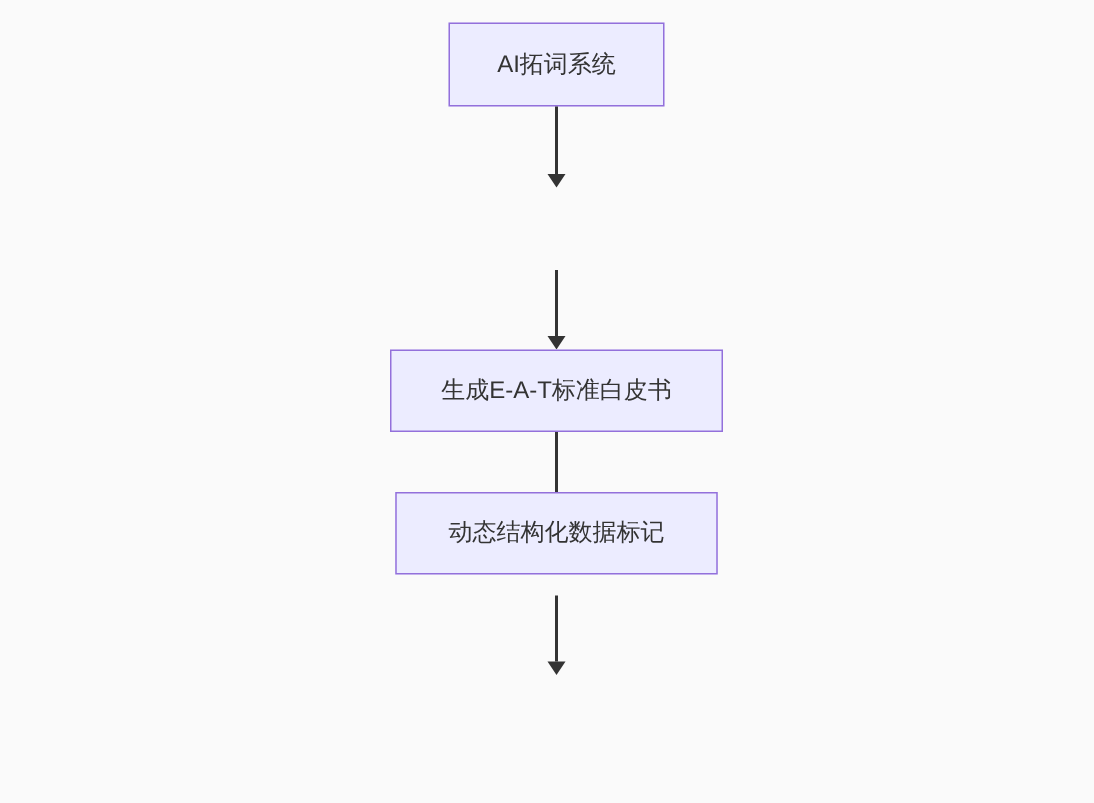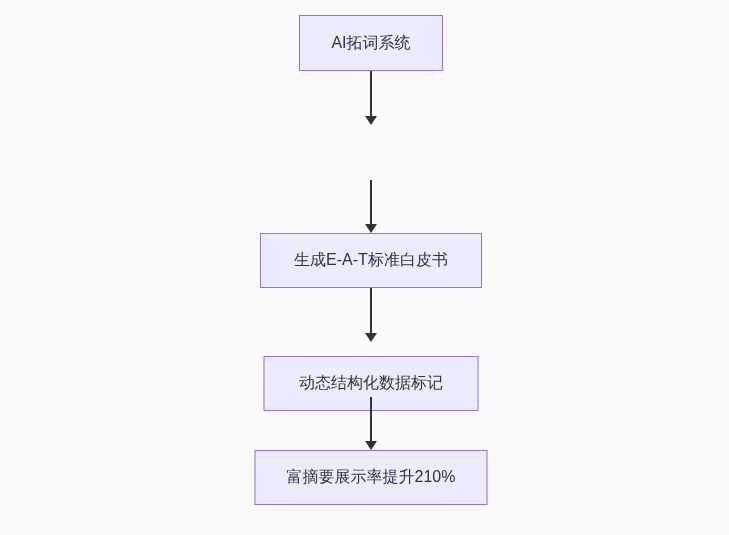--- a/index.html
+++ b/index.html
@@ -67,24 +67,21 @@
   <div class="edge-line" style="top:180px; height:44px;"></div>
   <div class="edge-head" style="top:224px;"></div>
 
   <div class="node" style="top:233px; width:222px; height:55px;">
     <span>生成E-A-T标准白皮书</span>
   </div>
 
   <div class="edge-line" style="top:288px; height:45px;"></div>
   <div class="edge-head" style="top:333px;"></div>
 
-  <div class="node" style="top:356px; width:215px; height:55px;">
+  <div class="node" style="top:328px; width:215px; height:55px;">
     <span>动态结构化数据标记</span>
   </div>
 
   <div class="edge-line" style="top:397px; height:44px;"></div>
   <div class="edge-head" style="top:441px;"></div>
 
-  <div class="node" style="top:450px; width:233px; height:55px;">
-    <span>富摘要展示率提升210%</span>
-  </div>
 
 </div>
 
 </body></html>

